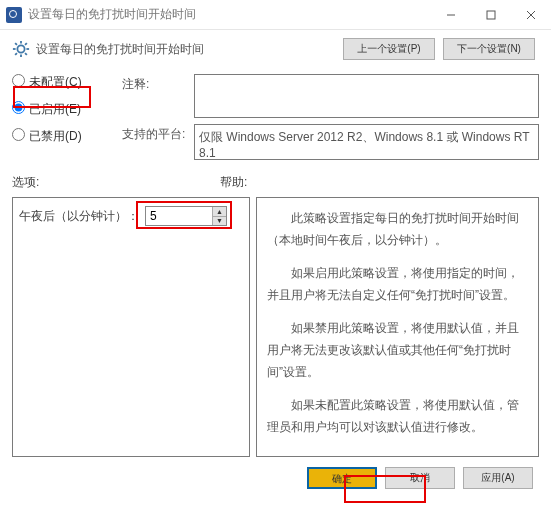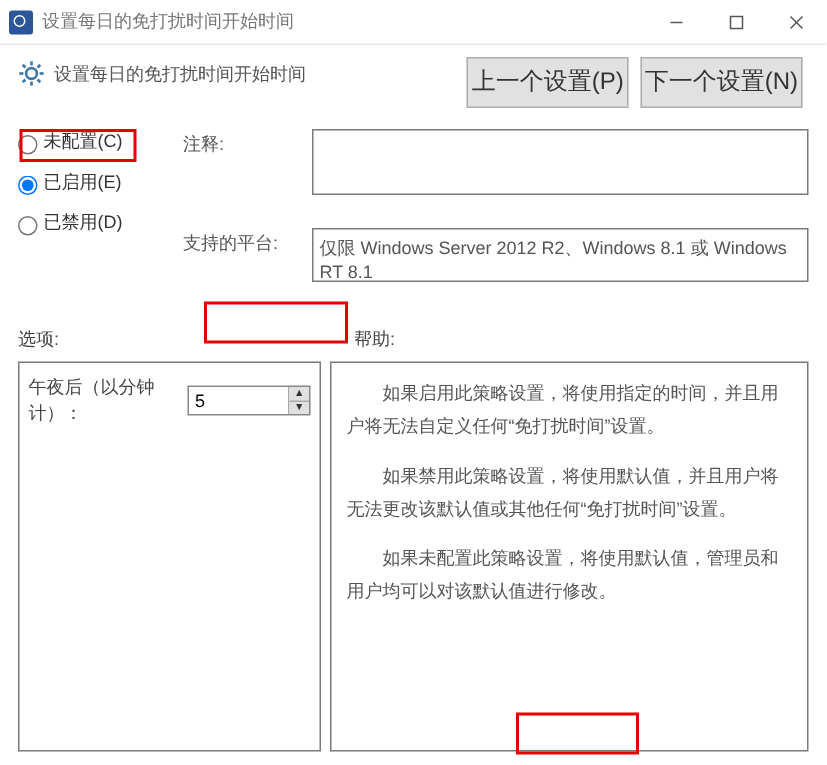--- a/index.html
+++ b/index.html
@@ -62,73 +62,73 @@
   .header-title { font-size:12px; color:#555; }
   .header-right {
     margin-left:auto;
     display:flex;
     gap:8px;
     padding-right:4px;
   }
   .btn {
     background:#e1e1e1;
     border:1px solid #adadad;
-    padding:2px 2px;
-    font-size:16px;
+    padding:2px 12px;
+    font-size:10px;
     color:#333;
     min-width:92px;
     text-align:center;
-    height:34px;
+    height:22px;
     line-height:16px;
   }
   .btn.small { min-width:70px; }
   .btn.primary { border:2px solid #0a64a4; background:#eab308; }
   .radios {
     margin-top:14px;
     display:flex;
     gap:18px;
   }
   .radios-col { width:92px; }
   .radio-item {
-    display:flex; align-items:flex-end;
+    display:flex; align-items:flex-start;
     gap:4px;
     margin-bottom:10px;
     color:#333;
   }
   .radio-item input { margin:0; }
   .right-col { flex:1; }
-  .field-row { display:flex; gap:20px; margin-bottom:22px; }
+  .field-row { display:flex; gap:6px; margin-bottom:6px; }
   .field-label { width:66px; color:#555; padding-top:2px; }
   .textarea-like {
     flex:1;
     border:1px solid #7a7a7a;
     background:#fff;
     padding:4px 4px;
     color:#555;
     height:36px;
     overflow:hidden;
   }
   .section-labels {
     display:flex;
     margin-top:8px;
   }
   .section-labels .lbl-left { width:208px; color:#444; }
-  .section-labels .lbl-right { color:#444;margin-left:16px; }
+  .section-labels .lbl-right { color:#444; }
   .panels {
     display:flex;
     gap:6px;
     margin-top:6px;
   }
   .panel {
     border:1px solid #7a7a7a;
     background:#fff;
     height:260px;
     overflow:auto;
   }
-  .panel-left { width:202px; padding:8px 6px; }
+  .panel-left { width:238px; padding:8px 6px; }
   .panel-right { flex:1; padding:10px 10px; color:#555; line-height:1.8; }
   .panel-right p { margin:0 0 12px 0; text-indent:2em; }
   .opt-row { display:flex; align-items:center; gap:6px; color:#444; }
   .spin-wrap {
     display:flex;
     border:1px solid #888;
     height:20px;
     width:82px;
   }
   .spin-wrap input {
@@ -253,20 +253,21 @@
         <div class="spin-wrap">
           <input type="text" value="5" style="">
           <div class="spin-btns">
             <div>▲</div>
             <div>▼</div>
           </div>
         </div>
       </div>
     </div>
     <div class="panel panel-right">
+      <p>此策略设置指定每日的免打扰时间开始时间（本地时间午夜后，以分钟计）。</p>
       <p>如果启用此策略设置，将使用指定的时间，并且用户将无法自定义任何“免打扰时间”设置。</p>
       <p>如果禁用此策略设置，将使用默认值，并且用户将无法更改该默认值或其他任何“免打扰时间”设置。</p>
       <p>如果未配置此策略设置，将使用默认值，管理员和用户均可以对该默认值进行修改。</p>
     </div>
   </div>
 
   <div class="footer">
     <button class="btn small primary">确定</button>
     <button class="btn small">取消</button>
     <button class="btn small">应用(A)</button>

